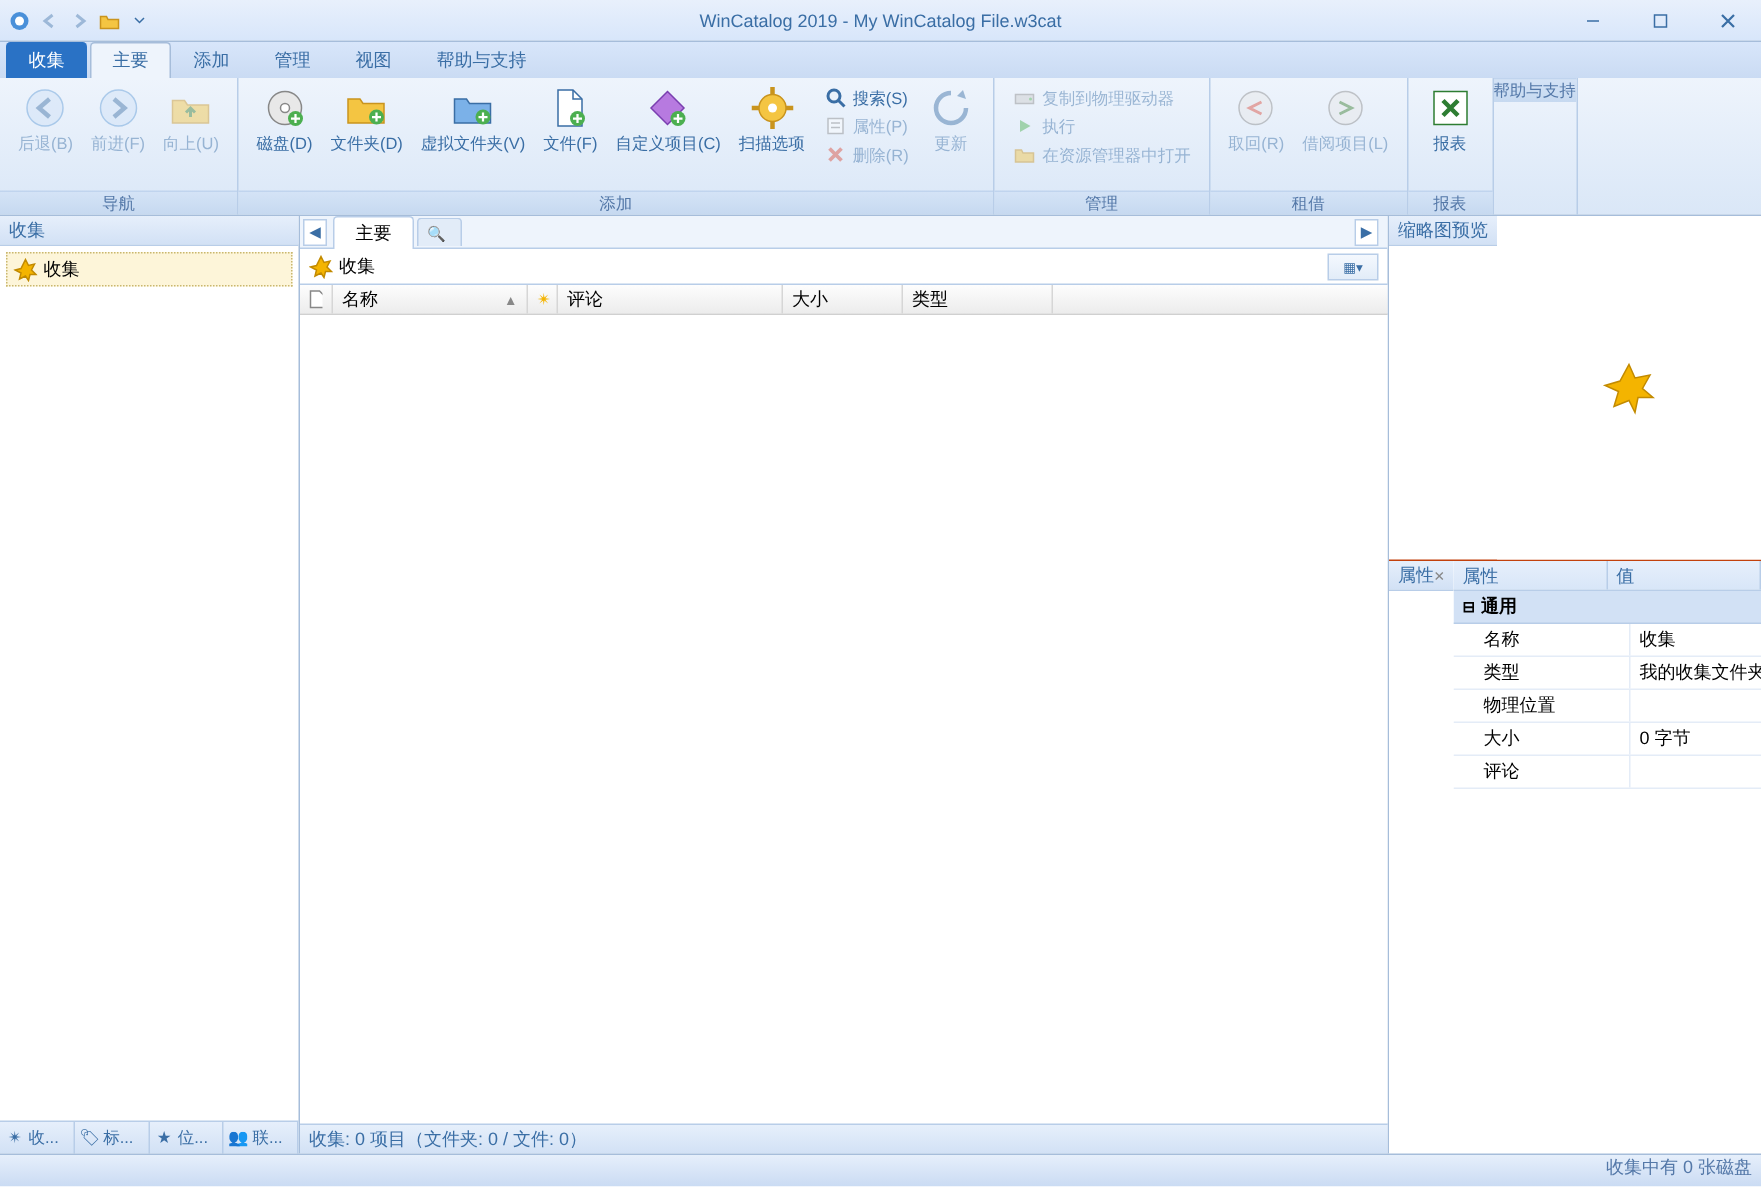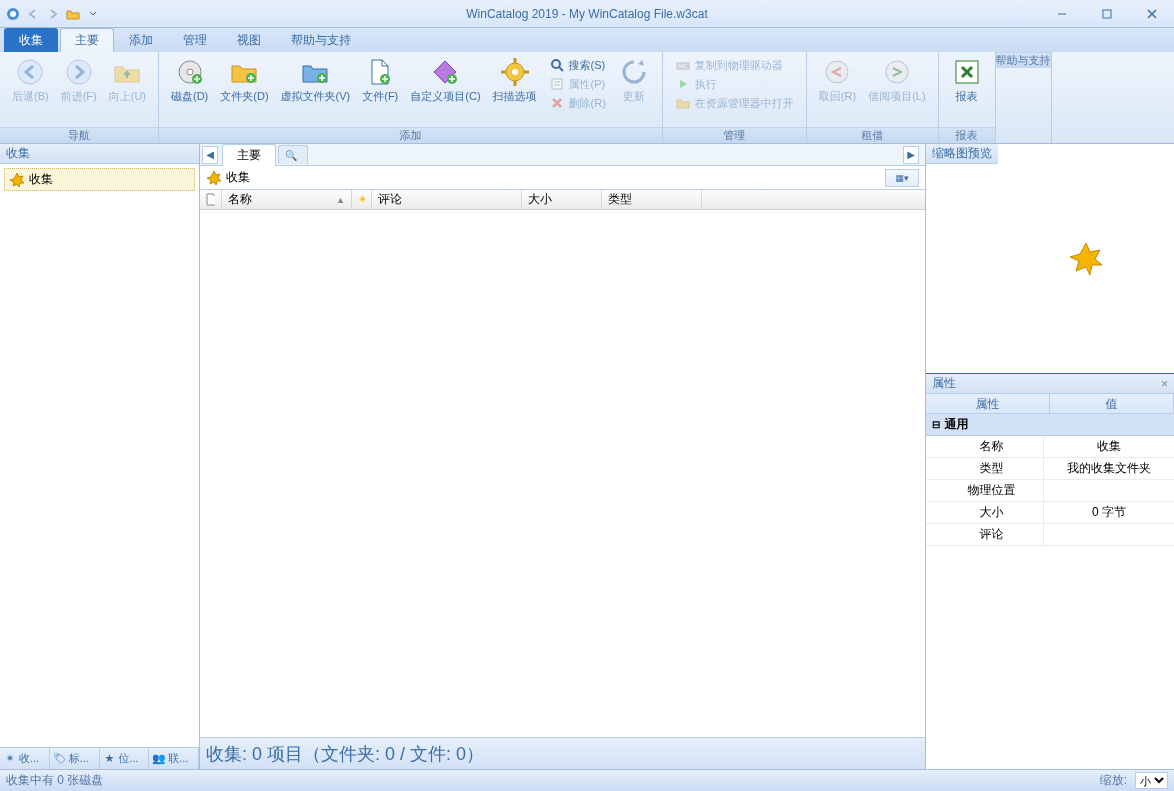--- a/index.html
+++ b/index.html
@@ -48,39 +48,39 @@
 .center-tabs { height: 22px; display: flex; align-items: center; background: #eef4fc; border-bottom: 1px solid #b8cde8; padding: 0 2px; }
 .tab-nav { width: 16px; height: 18px; border: 1px solid #b8cde8; background: #fff; display: flex; align-items: center; justify-content: center; color: #3a6ea5; margin-right: 4px; font-size: 10px; }
 .ctab { padding: 2px 14px; border: 1px solid #b8cde8; border-bottom: none; background: #fff; border-radius: 3px 3px 0 0; font-size: 12px; margin-right: 2px; cursor: pointer; }
 .ctab.inactive { background: #e2ecf8; width: 30px; padding: 2px 6px; }
 .breadcrumb { height: 24px; border-bottom: 1px solid #b8cde8; display: flex; align-items: center; padding: 0 6px; gap: 4px; font-size: 12px; }
 .bc-spacer { flex: 1; }
 .view-switch { width: 34px; height: 18px; border: 1px solid #b8cde8; background: linear-gradient(to bottom,#f4f8fe,#e2ecf8); display: flex; align-items: center; justify-content: center; font-size: 9px; color: #3a6ea5; }
 .col-headers { height: 20px; border-bottom: 1px solid #d0d0d0; display: flex; background: linear-gradient(to bottom,#fdfdfd,#ececec); font-size: 12px; }
 .col-h { border-right: 1px solid #d6d6d6; padding: 2px 6px; display: flex; align-items: center; gap: 4px; }
 .grid-body { flex: 1; background: #fff; overflow: auto; }
-.center-status { height: 32px; border-top: 1px solid #b8cde8; background: linear-gradient(to bottom,#e6effb,#d2e1f5); padding: 2px 6px; color: #3a6ea5; font-size: 18px; display: flex; align-items: center; }
+.center-status { height: 20px; border-top: 1px solid #b8cde8; background: linear-gradient(to bottom,#e6effb,#d2e1f5); padding: 2px 6px; color: #3a6ea5; font-size: 12px; display: flex; align-items: center; }
 
 .right-pane { width: 248px; display: flex; flex-direction: column; }
 .thumb-pane { height: 230px; border-bottom: 1px solid #c2410c; display: flex; }
 .thumb-body { flex: 1; display: flex; align-items: center; justify-content: center; background: #fff; }
-.prop-pane { flex: 1; display: flex; flex-direction: column; min-height: 0; text-align: center; }
+.prop-pane { flex: 1; display: flex; flex-direction: row; min-height: 0; }
 .prop-header { height: 20px; background: linear-gradient(to bottom,#e6effb,#d2e1f5); border-bottom: 1px solid #b8cde8; padding: 2px 6px; color: #3a6ea5; display: flex; align-items: center; }
 .prop-header .x { margin-left: auto; color: #888; cursor: pointer; }
 .prop-grid { flex: 1; overflow: auto; font-size: 12px; }
 .prop-colhead { display: flex; height: 20px; border-bottom: 1px solid #b8cde8; background: linear-gradient(to bottom,#e6effb,#d8e6f8); }
 .prop-colhead > div { flex: 1; padding: 2px 6px; border-right: 1px solid #b8cde8; color: #3a6ea5; }
 .prop-cat { background: #d2e1f5; padding: 2px 6px; font-weight: bold; border-bottom: 1px solid #b8cde8; display: flex; align-items: center; gap: 4px; }
 .prop-row { display: flex; border-bottom: 1px solid #e4ecf7; }
 .prop-row > div { padding: 2px 6px; overflow: hidden; white-space: nowrap; }
 .prop-k { width: 118px; padding-left: 20px !important; border-right: 1px solid #e4ecf7; }
 .prop-v { flex: 1; }
 
 
-.statusbar { height: 22px; background: linear-gradient(to bottom,#e6effb,#cadbf3); border-top: 1px solid #a6bdda; display: flex; align-items: center; padding: 0 6px; font-size: 12px; color: #5478a8; gap: 8px; }
+.statusbar { height: 22px; background: linear-gradient(to bottom,#e6effb,#cadbf3); border-top: 1px solid #a6bdda; display: flex; align-items: flex-end; padding: 0 6px; font-size: 12px; color: #5478a8; gap: 8px; flex-direction: column; }
 .statusbar .seg { border: 1px solid #b8cde8; padding: 0 6px; height: 17px; display: flex; align-items: center; background: #f2f6fc; margin-top: 43px; }
 .statusbar .spacer { flex: 1; }
 .statusbar select { font-size: 11px; border: 1px solid #b8cde8; background: #fff; height: 17px; }
 
 svg { display: block; }
 </style>
 </head>
 <body>
 
 <div class="titlebar">

